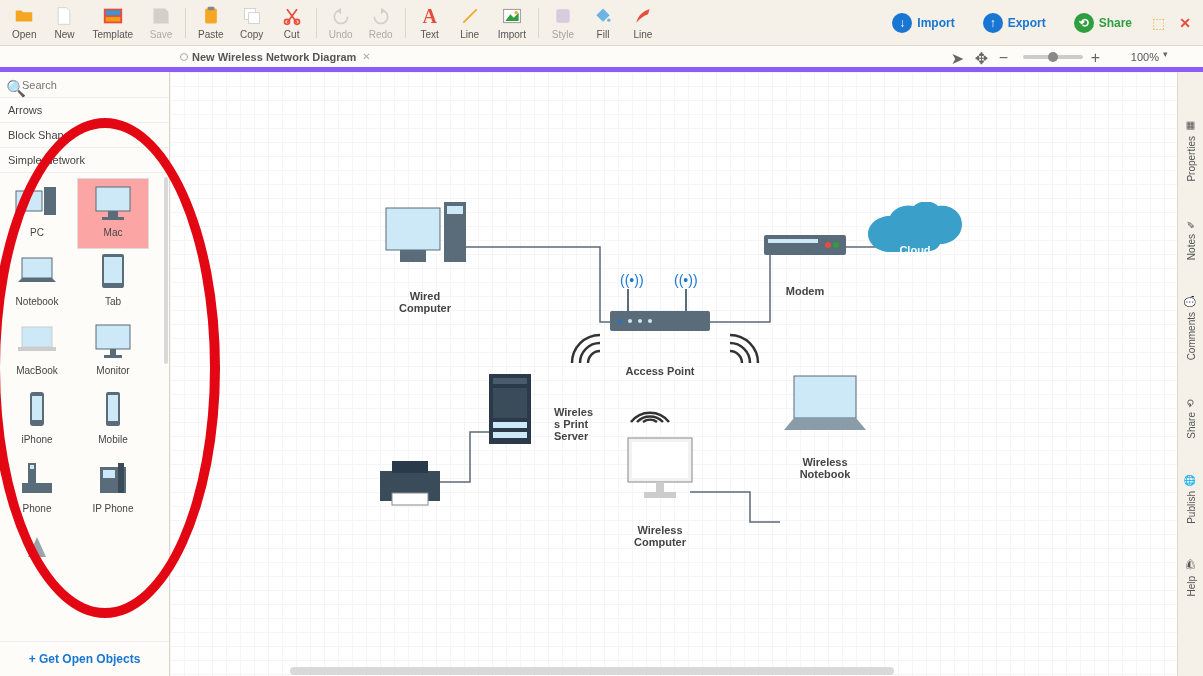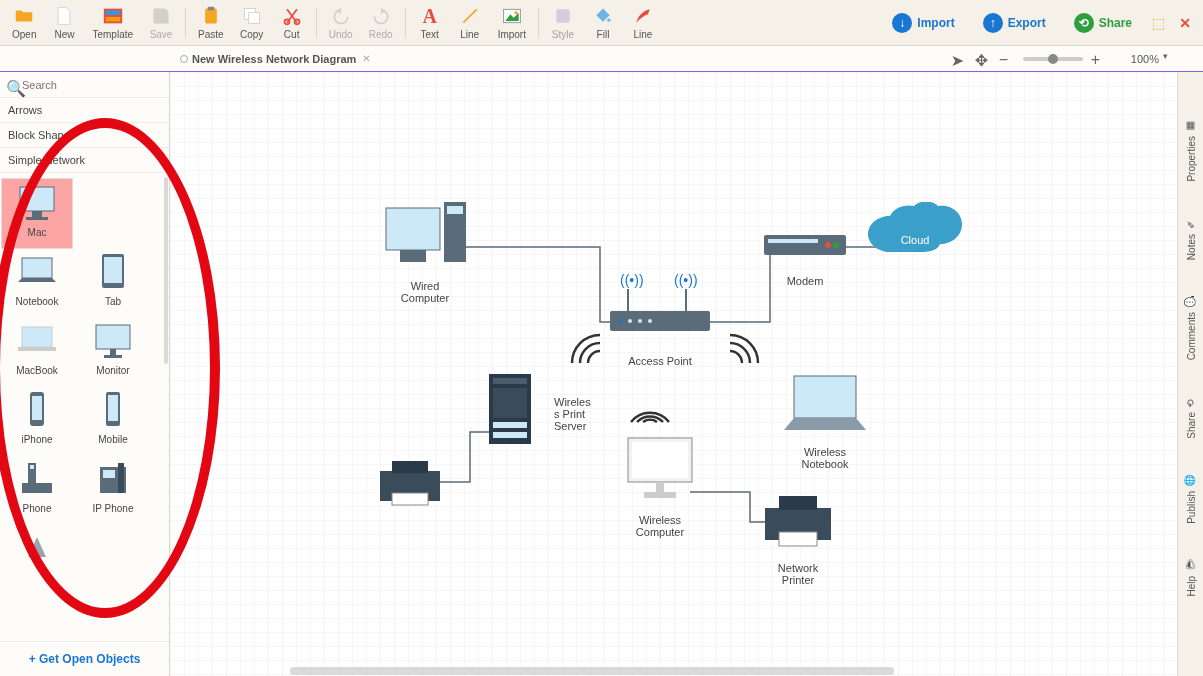--- a/index.html
+++ b/index.html
@@ -10,21 +10,21 @@
 .tool-btn { display: flex; flex-direction: column; align-items: center; justify-content: center; padding: 2px 8px; min-width: 40px; cursor: pointer; font-size: 10px; color: #555; }
 .tool-btn .ico { width: 22px; height: 22px; display: flex; align-items: center; justify-content: center; margin-bottom: 2px; }
 .tool-sep { width: 1px; height: 30px; background: #ded6c8; margin: 0 4px; }
 .spacer { flex: 1; }
 .pill-btn { display: flex; align-items: center; padding: 4px 10px; border-radius: 3px; font-size: 12px; font-weight: bold; cursor: pointer; margin: 0 4px; }
 .pill-btn .circ { width: 20px; height: 20px; border-radius: 50%; display: flex; align-items: center; justify-content: center; margin-right: 5px; color: #fff; font-size: 12px; }
 .blue-c { background: #1976d2; } .blue-t { color: #1976d2; }
 .green-c { background: #2e9e3f; } .green-t { color: #2e9e3f; }
 
 
-.tabbar { height: 26px; background: #fdfcf8; display: flex; align-items: center; border-bottom: 1px solid #8b5cf6; }
+.tabbar { height: 26px; background: #fdfcf8; display: flex; align-items: center; border-bottom: 5px solid #8b5cf6; }
 .tabbar-left { width: 170px; }
 .tab { padding: 4px 10px; font-size: 11px; color: #666; display: flex; align-items: center; }
 .tab .dot { width: 8px; height: 8px; border: 1px solid #aaa; border-radius: 50%; margin-right: 4px; }
 .tab-close { margin-left: 6px; color: #aaa; font-size: 10px; }
 .zoom-area { margin-left: auto; display: flex; align-items: center; padding-right: 20px; }
 .zoom-area .zicon { width: 16px; height: 16px; margin: 0 4px; color: #666; }
 .zoom-slider { width: 60px; height: 4px; background: #ccc; border-radius: 2px; margin: 0 4px; position: relative; }
 .zoom-slider::after { content:''; position:absolute; width:10px; height:10px; background:#888; border-radius:50%; top:-3px; left:25px; }
 .zoom-label { font-size: 11px; color: #555; margin-left: 20px; }
 
@@ -40,21 +40,21 @@
 .shape-item { width: 70px; margin-right: 6px; display: flex; flex-direction: column; align-items: center; padding: 4px 0 10px 0; cursor: pointer; }
 .shape-item .thumb { width: 50px; height: 40px; display: flex; align-items: center; justify-content: center; }
 .shape-item .lbl { font-size: 10px; color: #444; margin-top: 4px; text-align: center; }
 .selected { background: #fca5a5; box-shadow: 0 0 0 1px #ddd; }
 .get-more { padding: 10px; text-align: center; font-size: 12px; color: #1976d2; font-weight: bold; border-top: 1px solid #eee; cursor: pointer; }
 
 .canvas-wrap { flex: 1; position: relative; overflow: hidden; background: #fff; }
 .canvas-grid { position: absolute; inset: 0; background-image: linear-gradient(#f5f5f5 1px, transparent 1px), linear-gradient(90deg, #f5f5f5 1px, transparent 1px); background-size: 14px 14px; }
 .canvas { position: relative; width: 100%; height: 100%; }
 .node { position: absolute; display: flex; flex-direction: column; align-items: center; }
-.node-label { font-size: 11px; color: #444; font-weight: normal; text-align: center; margin-top: 8px; white-space: pre-line; }
+.node-label { font-size: 11px; color: #444; font-weight: bold; text-align: center; margin-top: 18px; white-space: pre-line; }
 .wire { stroke: #5a6b7a; stroke-width: 1.5; fill: none; }
 
 
 .right-rail { width: 26px; background: #f5f0e8; border-left: 1px solid #ded6c8; display: flex; flex-direction: column; align-items: center; padding-top: 30px; }
 .rail-item { writing-mode: vertical-rl; transform: rotate(180deg); font-size: 10px; color: #555; margin: 18px 0; cursor: pointer; display: flex; align-items: center; }
 .rail-item .ri { width: 12px; height: 12px; margin-top: 4px; }
 
 
 .red-anno { position: absolute; border: 10px solid #e30613; border-radius: 50%; pointer-events: none; }
 
@@ -242,20 +242,29 @@
     <div class="search-box">
       <span class="sicon">🔍</span>
       <input placeholder="Search" style="">
     </div>
     <div class="cat">Arrows</div>
     <div class="cat">Block Shapes</div>
     <div class="cat">Simple Network</div>
     <div class="shape-grid" style="position:relative">
       <div class="vscroll-mini"></div>
       <div class="shape-row">
+        <div class="shape-item">
+          <div class="thumb">
+              <svg width="50" height="40">
+                <rect x="4" y="8" width="26" height="20" fill="#cde8f6" stroke="#5a6b7a"></rect>
+                <rect x="32" y="4" width="12" height="28" fill="#5a6b7a"></rect>
+              </svg>
+            </div>
+          <span class="lbl">PC</span>
+        </div>
         <div class="shape-item selected">
           <div class="thumb">
               <svg width="50" height="40">
                 <rect x="8" y="4" width="34" height="24" fill="#cde8f6" stroke="#5a6b7a"></rect>
                 <rect x="20" y="28" width="10" height="6" fill="#5a6b7a"></rect>
                 <rect x="14" y="34" width="22" height="3" fill="#5a6b7a"></rect>
               </svg>
             </div>
           <span class="lbl">Mac</span>
         </div>
@@ -464,29 +473,20 @@
 
     <div class="node" style="left:610px;top:300px">
       <svg width="90" height="66">
           <rect x="14" y="4" width="62" height="42" fill="#cde8f6" stroke="#5a6b7a"></rect>
           <polygon points="4,58 86,58 76,46 14,46" fill="#8a9baa"></polygon>
         </svg>
       <span class="node-label">Wireless
 Notebook</span>
     </div>
 
-    <div class="node" style="left:585px;top:420px">
-      <svg width="86" height="62">
-          <rect x="10" y="16" width="66" height="32" fill="#3a4b5a"></rect>
-          <rect x="24" y="4" width="38" height="14" fill="#2b3a4a"></rect>
-          <rect x="24" y="40" width="38" height="14" fill="#fff" stroke="#888"></rect>
-        </svg>
-      <span class="node-label">Network
-Printer</span>
-    </div>
 
     <div class="hscroll"></div>
   </div>
 
   <div class="right-rail">
     <div class="rail-item">
         <span>Properties</span>
         <span class="ri">▦</span>
       </div>
     <div class="rail-item">

